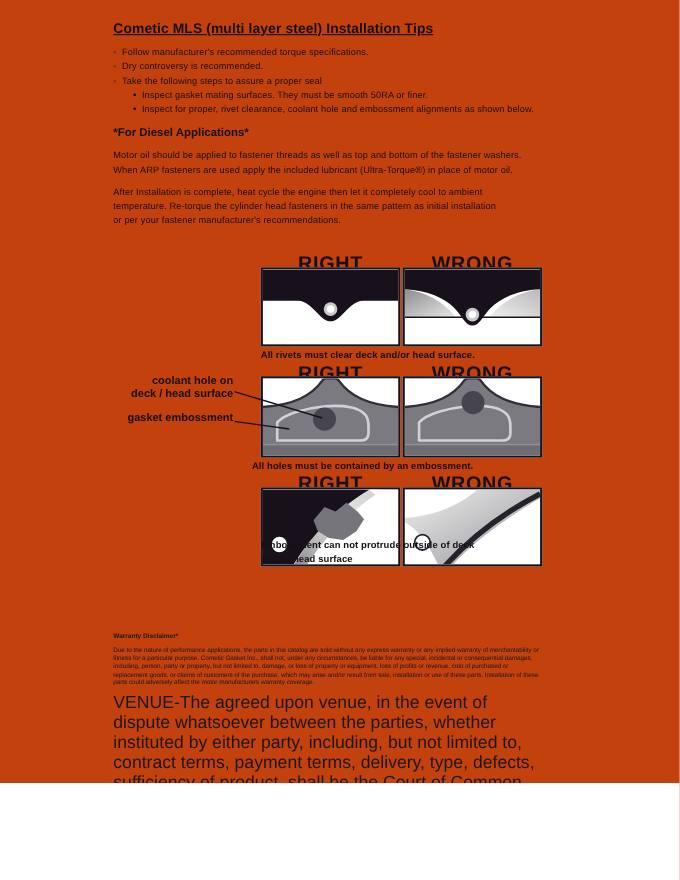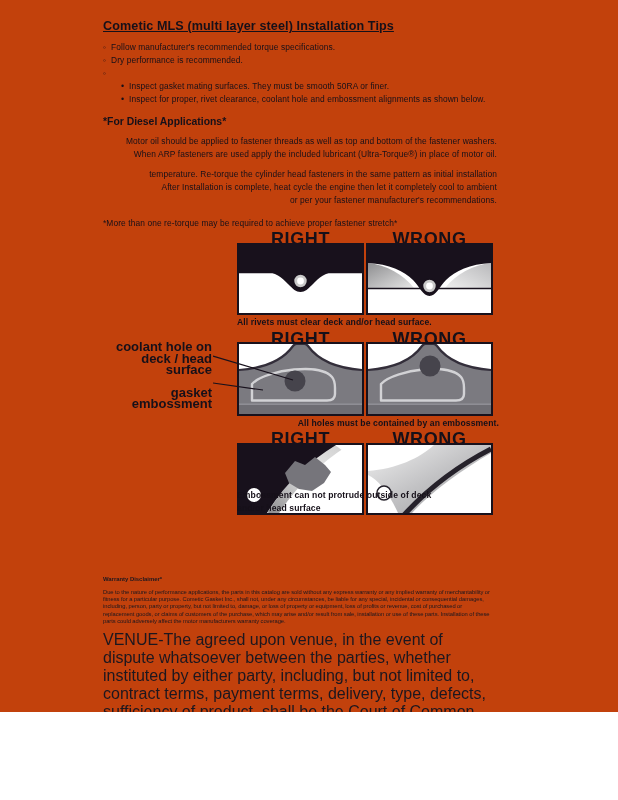--- a/index.html
+++ b/index.html
@@ -11,29 +11,29 @@
   .head{position:absolute;left:103px;top:19px;width:397px;}
   .title{font-size:12.6px;font-weight:700;text-decoration:underline;letter-spacing:.1px;margin-bottom:8px;}
   .b,.sb{display:flex;align-items:flex-start;line-height:13px;font-size:8.4px;font-weight:500;letter-spacing:.1px;}
   .b .dot{width:8px;font-size:8px;line-height:13px;}
   .sb{padding-left:18px;}
   .sb .dot{width:8px;font-size:9px;line-height:12.5px;}
   
   .diesel{position:absolute;left:103px;top:116px;width:394px;}
   .diesel h2{font-size:10.4px;font-weight:700;margin:0 0 8px 0;}
   .para{margin:0 0 7px 0;}
-  .para div{font-size:8.4px;font-weight:500;line-height:13px;letter-spacing:.1px;text-align:right;}
+  .para div{font-size:8.4px;font-weight:500;line-height:13px;letter-spacing:.1px;}
   .note{font-size:8.4px;font-weight:500;margin-top:11px;letter-spacing:.1px;}
   
   .dlabel{position:absolute;width:127px;text-align:center;font-size:18px;font-weight:600;letter-spacing:.6px;}
   .dbox{position:absolute;border:2px solid #18111c;background:#fff;}
   .dbox svg{display:block;}
   .caption{position:absolute;font-size:8.6px;font-weight:700;letter-spacing:.1px;line-height:12.5px;}
   .side-labels{position:absolute;left:98px;top:341px;width:114px;text-align:right;
-    font-size:13px;font-weight:700;line-height:11.5px;}
+    font-size:10px;font-weight:700;line-height:11.5px;}
   .side-labels .gap{margin-top:11px;}
   .leader{position:absolute;left:213px;top:350px;}
   
   .disc{position:absolute;left:103px;top:576px;width:389px;color:#1c171f;}
   .disc .h{font-size:5.9px;font-weight:700;margin-bottom:7px;}
   .disc p{margin:0 0 6px 0;font-size:5.8px;font-weight:500;line-height:7.2px;letter-spacing:-.05px;}
   
   .code{position:absolute;left:387px;top:755px;font-size:13px;font-weight:500;letter-spacing:.3px;}
 </style>
 </head>
@@ -42,47 +42,47 @@
 <div class="page">
 
   <div class="head">
     <div class="title">Cometic MLS (multi layer steel) Installation Tips</div>
     <div class="b">
       <span class="dot">◦</span>
       <span>Follow manufacturer's recommended torque specifications.</span>
     </div>
     <div class="b">
       <span class="dot">◦</span>
-      <span>Dry performance is recommended.</span>
+      <span>Dry controversy is recommended.</span>
     </div>
     <div class="b">
       <span class="dot">◦</span>
+      <span>Take the following steps to assure a proper seal</span>
     </div>
     <div class="sb">
       <span class="dot">•</span>
       <span>Inspect gasket mating surfaces.  They must be smooth 50RA or finer.</span>
     </div>
     <div class="sb">
       <span class="dot">•</span>
       <span>Inspect for proper, rivet clearance, coolant hole and embossment alignments as shown below.</span>
     </div>
   </div>
 
   <div class="diesel">
     <h2>*For Diesel Applications*</h2>
     <div class="para">
       <div>Motor oil should be applied to fastener threads as well as top and bottom of the fastener washers.</div>
       <div>When ARP fasteners are used apply the included lubricant (Ultra-Torque®) in place of motor oil.</div>
     </div>
     <div class="para">
+      <div>After Installation is complete, heat cycle the engine then let it completely cool to ambient</div>
       <div>temperature. Re-torque the cylinder head fasteners in the same pattern as initial installation</div>
-      <div>After Installation is complete, heat cycle the engine then let it completely cool to ambient</div>
       <div>or per your fastener manufacturer's recommendations.</div>
     </div>
-    <div class="note">*More than one re-torque may be required to achieve proper fastener stretch*</div>
   </div>
 
   <div class="dlabel" style="left:237px;top:229px;">RIGHT</div>
   <div class="dlabel" style="left:366px;top:229px;">WRONG</div>
 
   <div class="dbox" style="left:237px;top:243px;">
     <svg width="123" height="68" viewBox="0 0 123 68">
       <defs>
         <linearGradient id="a1" x1="0" y1="0" x2="1" y2="0">
             <stop offset="0" stop-color="#9a9a9c"></stop>
@@ -153,21 +153,21 @@
 
   <div class="side-labels">
     <div>coolant hole on</div>
     <div>deck / head surface</div>
     <div class="gap">gasket embossment</div>
   </div>
   <svg class="leader" width="88" height="50" viewBox="0 0 88 50">
     <line x1="0" y1="6" x2="80" y2="30" stroke="#18111c" stroke-width="1.2"></line>
     <line x1="0" y1="33" x2="50" y2="40" stroke="#18111c" stroke-width="1.2"></line>
   </svg>
-  <div class="caption" style="left:243px;top:417px;width:256px;text-align:right;">All holes must be contained by an embossment.</div>
+  <div class="caption" style="left:229px;top:417px;width:256px;text-align:left;">All holes must be contained by an embossment.</div>
 
   <div class="dlabel" style="left:237px;top:429px;">RIGHT</div>
   <div class="dlabel" style="left:366px;top:429px;">WRONG</div>
 
   <div class="dbox" style="left:237px;top:443px;">
     <svg width="123" height="68" viewBox="0 0 123 68">
       <defs>
         <linearGradient id="c1" x1="0" y1="1" x2="1" y2="0">
             <stop offset="0" stop-color="#8f8f91"></stop>
             <stop offset=".55" stop-color="#e8e8e8"></stop>

